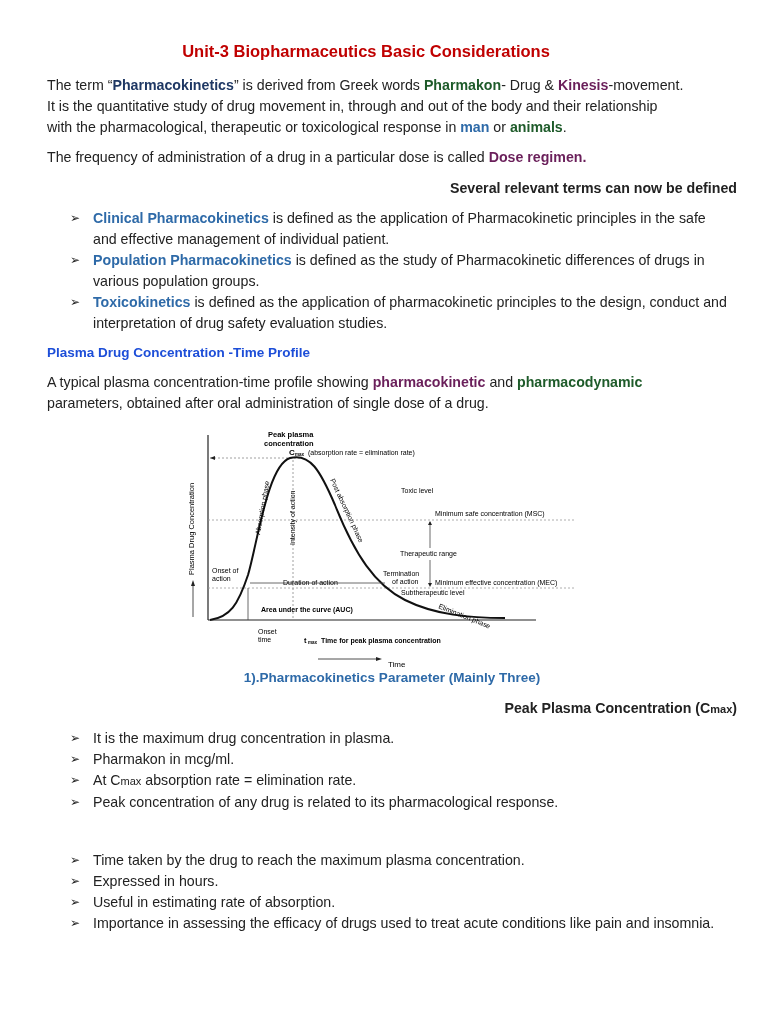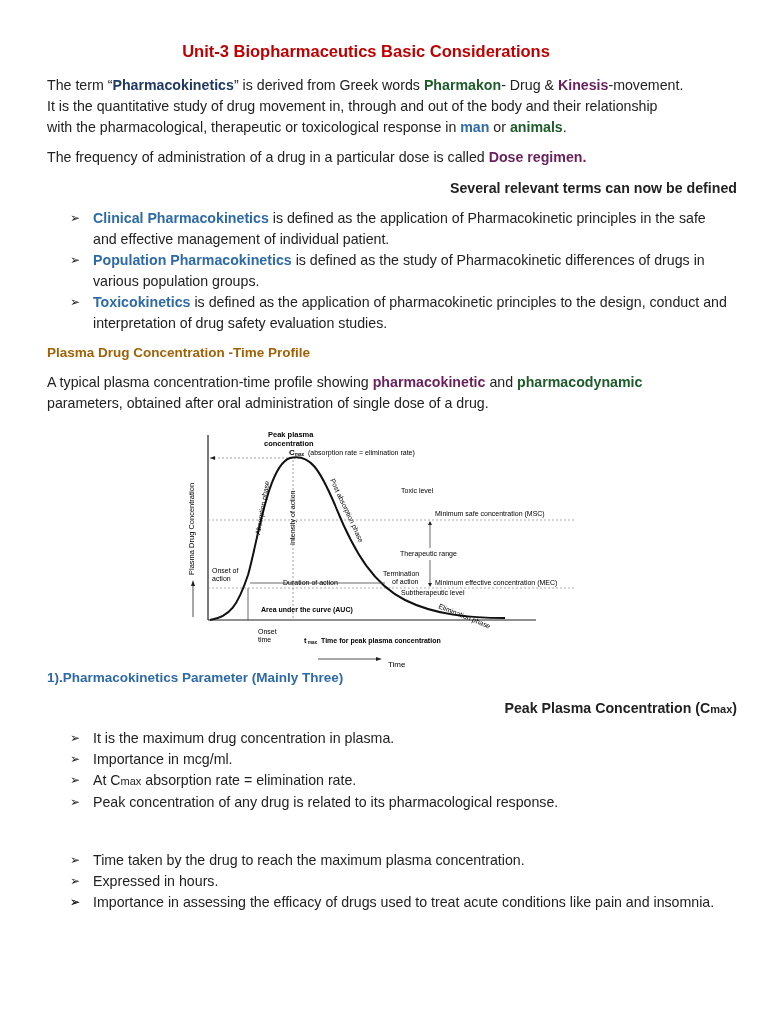--- a/index.html
+++ b/index.html
@@ -7,21 +7,21 @@
          font-family: "Liberation Sans", sans-serif; color: #222; font-size: 14.2px; }
   .page { position: absolute; left: 0; top: 0; width: 768px; height: 1024px; }
   .title { position: absolute; top: 42px; left: 0; width: 732px; text-align: center;
            color: #c00000; font-weight: bold; font-size: 16.5px; }
   .p { position: absolute; left: 47px; width: 690px; line-height: 21px; }
   .b { font-weight: bold; text-align: right; }
   .blue { color: #2e6aa8; font-weight: bold; }
   .navy { color: #1f3864; font-weight: bold; }
   .green { color: #1e5b2a; font-weight: bold; }
   .purple { color: #6a1f5a; font-weight: bold; }
-  .red { color: #a16207; font-weight: bold; }
+  .red { color: #1d4ed8; font-weight: bold; }
   .list { position: absolute; left: 70px; width: 660px; margin: 0; padding: 0; list-style: none; }
   .list li { position: relative; padding-left: 23px; line-height: 21px; }
   .list li .arrow { position: absolute; left: 0; top: 0; font-size: 12px; }
   .sub { font-size: 11px; }
   svg text { font-family: "Liberation Sans", sans-serif; }
 </style>
 </head>
 <body>
 
 <div class="page">
@@ -105,34 +105,34 @@
     <text x="78" y="217" font-size="7">time</text>
     <text x="124" y="218" font-size="7.5" font-weight="bold">t</text>
     <text x="128" y="219" font-size="4.5" font-weight="bold">max</text>
     <text x="141" y="218" font-size="7" font-weight="bold">Time for peak plasma concentration</text>
     <text x="80" y="110" font-size="7" transform="rotate(-80 80 110)">Absorption phase</text>
     <text x="115" y="120" font-size="7" transform="rotate(-90 115 120)">Intensity of action</text>
     <text x="150" y="55" font-size="7" transform="rotate(65 150 55)">Post absorption phase</text>
     <text x="258" y="183" font-size="7" transform="rotate(22 258 183)">Elimination phase</text>
   </svg>
 
-  <div class="p blue" style="top:667px;font-size:13.5px;">1).Pharmacokinetics Parameter (Mainly Three)</div>
+  <div class="p blue" style="top:667px;font-size:13.5px;text-align:center;">1).Pharmacokinetics Parameter (Mainly Three)</div>
 
   <div class="p b" style="top:698px;">
     <span>Peak Plasma Concentration (C</span><span class="sub">max</span><span>)</span>
   </div>
 
   <ul class="list" style="top:728px;">
     <li><span class="arrow">➢</span><span>It is the maximum drug concentration in plasma.</span></li>
-    <li><span class="arrow">➢</span><span>Importance in mcg/ml.</span></li>
+    <li><span class="arrow">➢</span><span>Pharmakon in mcg/ml.</span></li>
     <li><span class="arrow">➢</span><span>At C</span><span class="sub">max</span><span> absorption rate = elimination rate.</span></li>
     <li><span class="arrow">➢</span><span>Peak concentration of any drug is related to its pharmacological response.</span></li>
   </ul>
 
 
   <ul class="list" style="top:850px;">
     <li><span class="arrow">➢</span><span>Time taken by the drug to reach the maximum plasma concentration.</span></li>
     <li><span class="arrow">➢</span><span>Expressed in hours.</span></li>
-    <li><span class="arrow">➢</span></li>
+    <li><span class="arrow">➢</span><span>Useful in estimating rate of absorption.</span></li>
     <li><span class="arrow">➢</span><span>Importance in assessing the efficacy of drugs used to treat acute conditions like pain and insomnia.</span></li>
   </ul>
 
 </div>
 
 </body></html>

